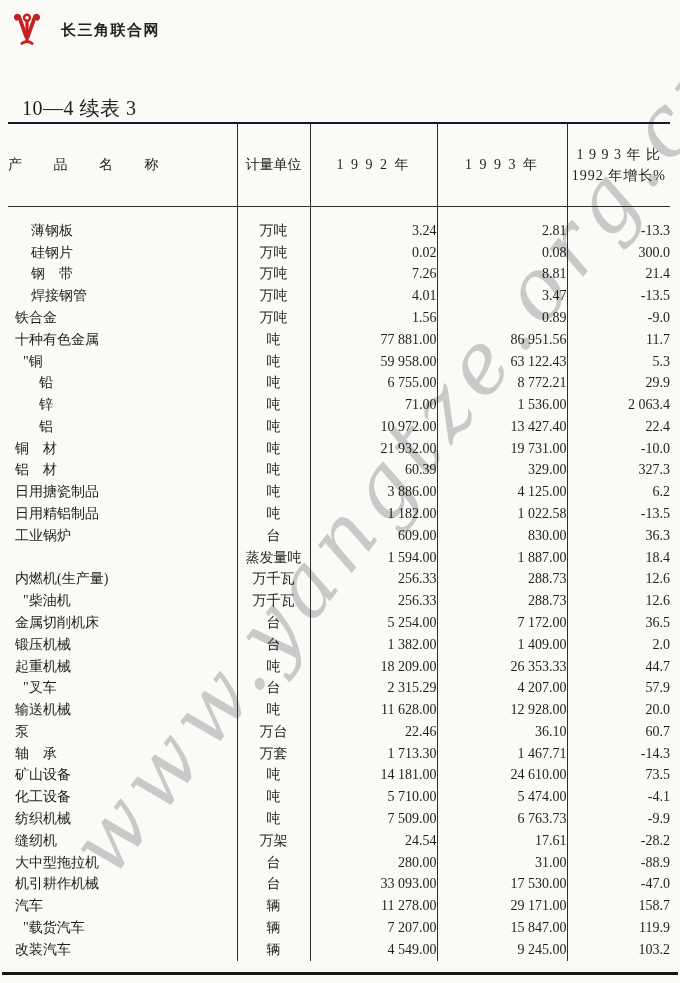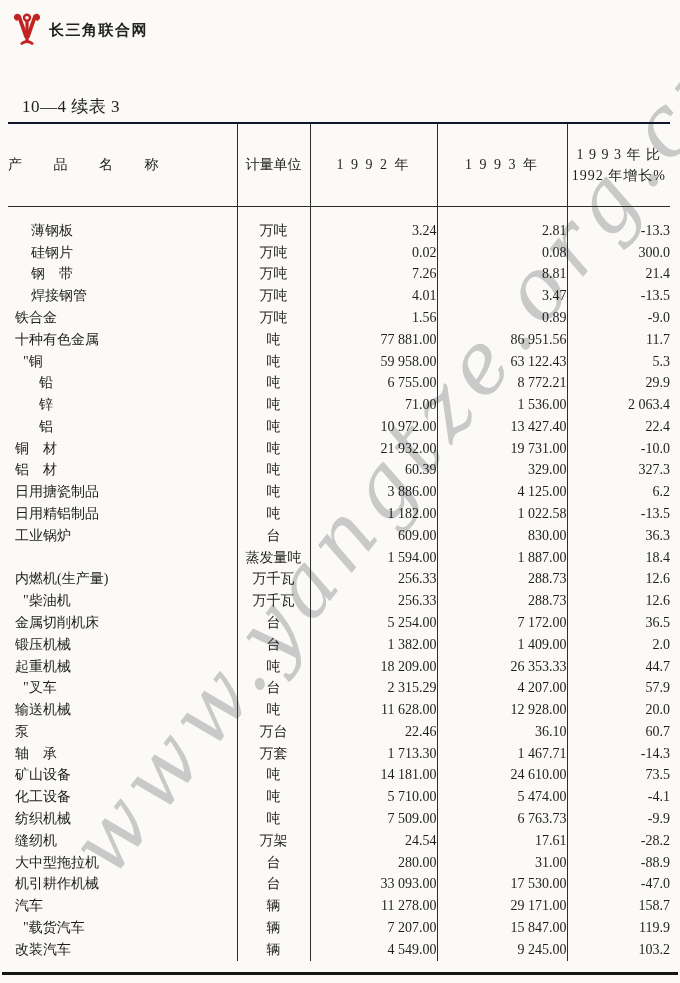--- a/index.html
+++ b/index.html
@@ -16,38 +16,38 @@
     font-family: "Liberation Serif", "DejaVu Serif", serif;
   }
 
   
   .site-header {
     position: absolute;
     left: 12px;
     top: 12px;
     display: flex;
     align-items: center;
-    gap: 7px;
+    gap: 19px;
     z-index: 3;
   }
   .logo-mark { width: 30px; height: 36px; display: block; }
   .site-name {
     font-family: "Liberation Sans", "DejaVu Sans", sans-serif;
     font-size: 15px;
     font-weight: bold;
     letter-spacing: 1.5px;
     color: #222;
   }
 
   
   .caption {
     position: absolute;
     left: 22px;
     top: 95px;
-    font-size: 17px;
+    font-size: 20px;
     letter-spacing: 0.5px;
     z-index: 3;
   }
 
   
   .watermark {
     position: absolute;
     left: -88px;
     top: 450px;
     width: 920px;

